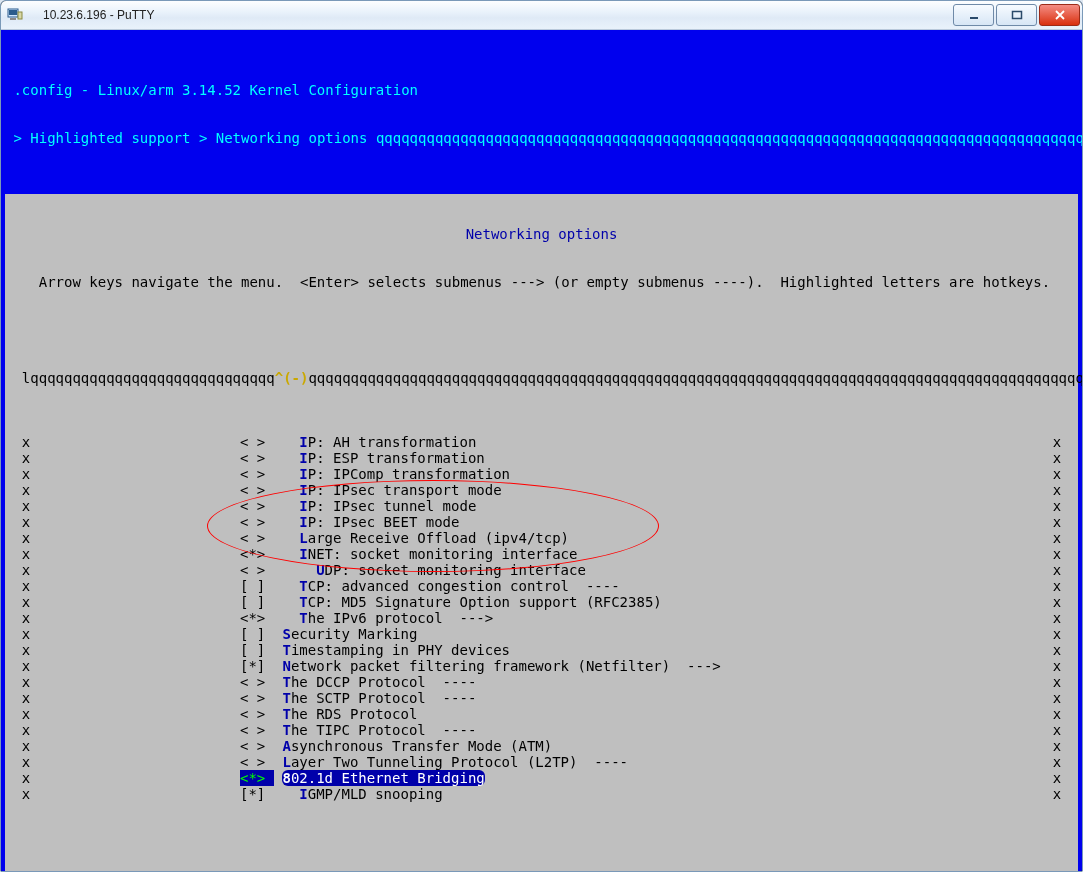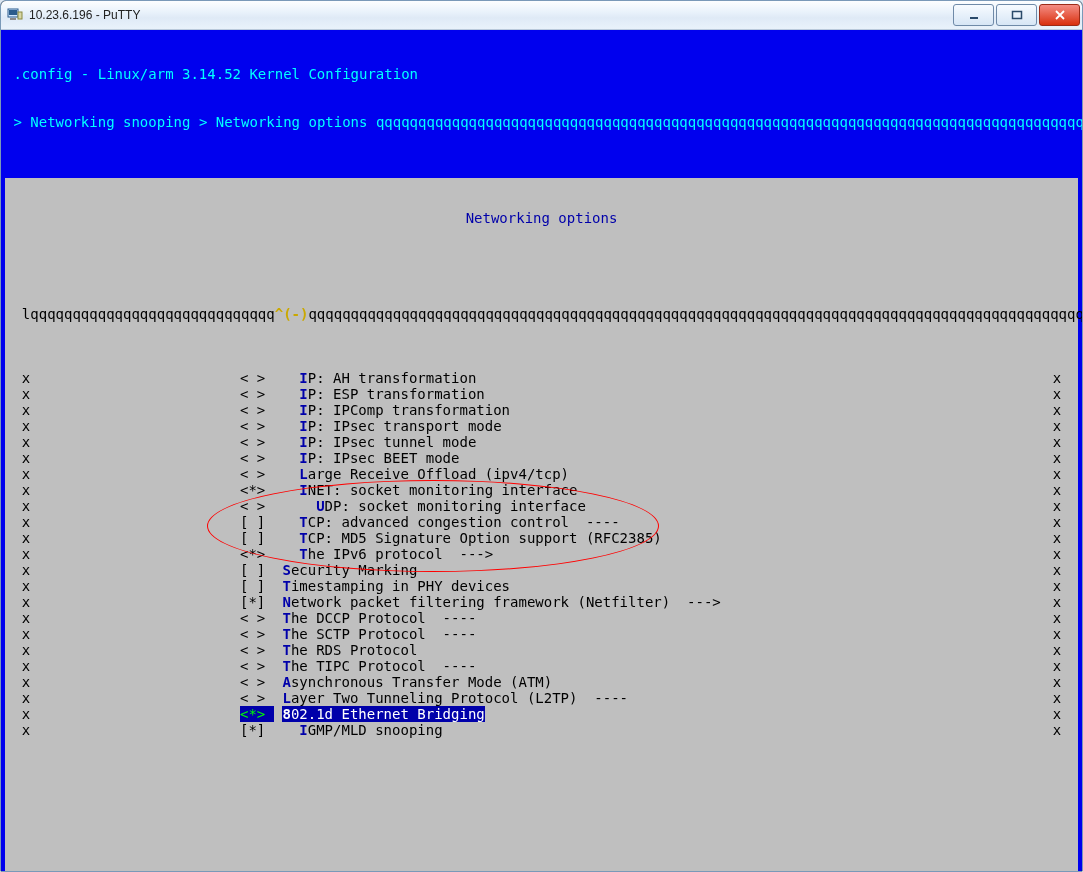--- a/index.html
+++ b/index.html
@@ -14,44 +14,44 @@
     --red:#ff0000;
     --navy:#0000aa;
     --white:#ffffff;
   }
   html,body{margin:0;padding:0;height:100%;font-family:Consolas, "Lucida Console", monospace;font-size:14px;}
   body{background:#dde6f0;display:flex;align-items:flex-start;justify-content:center;}
 
   .window{width:1083px;height:872px;box-sizing:border-box;border:1px solid var(--win-border);border-radius:6px 6px 2px 2px;overflow:hidden;background:#000;}
 
   .titlebar{height:var(--titlebar-h);background:linear-gradient(#fdfeff 0%,#e9f2fb 40%,#dfeaf6 60%,#e9f2fb 100%);border-bottom:1px solid #b9c9db;display:flex;align-items:center;justify-content:space-between;padding:0 2px 0 6px;}
-  .title-left{display:flex;align-items:center;gap:6px;color:#222;font-family:"Segoe UI",Tahoma,Arial,sans-serif;font-size:12px;}
+  .title-left{display:flex;align-items:center;gap:20px;color:#222;font-family:"Segoe UI",Tahoma,Arial,sans-serif;font-size:12px;}
   .title-left svg{width:16px;height:16px;}
   .win-btns{display:flex;gap:0;}
   .win-btn{width:39px;height:20px;border:1px solid #6f8aa8;border-radius:3px;background:linear-gradient(#f7fbff,#d7e6f5);display:flex;align-items:center;justify-content:center;cursor:default;margin-left:2px;}
   .win-btn.close{background:linear-gradient(#f48d84,#d9300f);border-color:#9c2b18;}
   .win-btn svg{width:12px;height:10px;}
 
-  .terminal{width:100%;height:calc(100% - var(--titlebar-h));background:var(--blue-bg);padding:4px 4px 28px 4px;box-sizing:border-box;color:var(--white);line-height:16px;white-space:pre;overflow:hidden;}
+  .terminal{width:100%;height:calc(100% - var(--titlebar-h));background:var(--blue-bg);padding:20px 4px 28px 4px;box-sizing:border-box;color:var(--white);line-height:16px;white-space:pre;overflow:hidden;}
 
   .hdr-config{color:var(--cyan);}
   .hdr-bc{color:var(--cyan);}
   .hdr-bc .fill{color:var(--cyan);}
 
   .panel{background:var(--gray-bg);color:#000;margin-top:0;padding:0;}
   .panel-row{height:16px;}
   .panel-title{color:var(--navy);text-align:center;}
   .panel-hint{color:#000;}
 
   .menu-row{display:flex;height:16px;}
   .menu-row .lpad{width:235px;display:inline-block;}
   .menu-row .mark{display:inline-block;width:34px;}
   .menu-row .body{}
   .hot{color:var(--navy);font-weight:bold;}
-  .sel{background:var(--navy);color:var(--white);}
+  .sel{background:var(--navy);color:var(--white);border-radius:6px;}
   .sel .hot{color:var(--white);}
   .sel-mark{background:var(--navy);color:var(--green);}
   .scroll-ind-top{color:#caa800;font-weight:bold;}
   .x-col{color:#000;}
 
   .circle-annot{position:absolute;border:1.5px solid var(--red);border-radius:50%;pointer-events:none;}
   .rel{position:relative;}
 </style>
 </head>
 <body>
@@ -83,24 +83,25 @@
       <div class="win-btn close">
           <svg viewBox="0 0 12 10">
             <path d="M2 1 L10 9 M10 1 L2 9" stroke="#fff" stroke-width="1.8"></path>
           </svg>
         </div>
     </div>
   </div>
 
   <div class="terminal rel">
     <div class="hdr-config"> .config - Linux/arm 3.14.52 Kernel Configuration</div>
-    <div class="hdr-bc"><span> &gt; </span><span>Networking snooping</span><span> &gt; </span><span>Networking options</span><span class="fill"> qqqqqqqqqqqqqqqqqqqqqqqqqqqqqqqqqqqqqqqqqqqqqqqqqqqqqqqqqqqqqqqqqqqqqqqqqqqqqqqqqqqqqqqqq</span></div>
+    <div class="hdr-bc"><span> &gt; </span><span>Highlighted support</span><span> &gt; </span><span>Networking options</span><span class="fill"> qqqqqqqqqqqqqqqqqqqqqqqqqqqqqqqqqqqqqqqqqqqqqqqqqqqqqqqqqqqqqqqqqqqqqqqqqqqqqqqqqqqqqqqqq</span></div>
 
     <div class="panel">
       <div class="panel-row panel-title">Networking options</div>
+      <div class="panel-row panel-hint">    Arrow keys navigate the menu.  &lt;Enter&gt; selects submenus ---&gt; (or empty submenus ----).  Highlighted letters are hotkeys.</div>
       <div class="panel-row">&nbsp;</div>
       <div class="panel-row"><span class="x-col">  lqqqqqqqqqqqqqqqqqqqqqqqqqqqqq</span><span class="scroll-ind-top">^(-)</span><span class="x-col">qqqqqqqqqqqqqqqqqqqqqqqqqqqqqqqqqqqqqqqqqqqqqqqqqqqqqqqqqqqqqqqqqqqqqqqqqqqqqqqqqqqqqqqqqqqqqqqqqqqqqqqqk</span></div>
 
       <div id="menu-list"><div class="menu-row"><span class="x-col" style="width: 26px; display: inline-block;">  x</span><span class="lpad" style="width: 209px;"></span><span class="mark">&lt; &gt;</span><span> </span><span class="body"><span>  </span><span class="hot">I</span><span>P: AH transformation</span></span><span style="flex: 1 1 0%;"></span><span class="x-col">x  </span></div><div class="menu-row"><span class="x-col" style="width: 26px; display: inline-block;">  x</span><span class="lpad" style="width: 209px;"></span><span class="mark">&lt; &gt;</span><span> </span><span class="body"><span>  </span><span class="hot">I</span><span>P: ESP transformation</span></span><span style="flex: 1 1 0%;"></span><span class="x-col">x  </span></div><div class="menu-row"><span class="x-col" style="width: 26px; display: inline-block;">  x</span><span class="lpad" style="width: 209px;"></span><span class="mark">&lt; &gt;</span><span> </span><span class="body"><span>  </span><span class="hot">I</span><span>P: IPComp transformation</span></span><span style="flex: 1 1 0%;"></span><span class="x-col">x  </span></div><div class="menu-row"><span class="x-col" style="width: 26px; display: inline-block;">  x</span><span class="lpad" style="width: 209px;"></span><span class="mark">&lt; &gt;</span><span> </span><span class="body"><span>  </span><span class="hot">I</span><span>P: IPsec transport mode</span></span><span style="flex: 1 1 0%;"></span><span class="x-col">x  </span></div><div class="menu-row"><span class="x-col" style="width: 26px; display: inline-block;">  x</span><span class="lpad" style="width: 209px;"></span><span class="mark">&lt; &gt;</span><span> </span><span class="body"><span>  </span><span class="hot">I</span><span>P: IPsec tunnel mode</span></span><span style="flex: 1 1 0%;"></span><span class="x-col">x  </span></div><div class="menu-row"><span class="x-col" style="width: 26px; display: inline-block;">  x</span><span class="lpad" style="width: 209px;"></span><span class="mark">&lt; &gt;</span><span> </span><span class="body"><span>  </span><span class="hot">I</span><span>P: IPsec BEET mode</span></span><span style="flex: 1 1 0%;"></span><span class="x-col">x  </span></div><div class="menu-row"><span class="x-col" style="width: 26px; display: inline-block;">  x</span><span class="lpad" style="width: 209px;"></span><span class="mark">&lt; &gt;</span><span> </span><span class="body"><span>  </span><span class="hot">L</span><span>arge Receive Offload (ipv4/tcp)</span></span><span style="flex: 1 1 0%;"></span><span class="x-col">x  </span></div><div class="menu-row"><span class="x-col" style="width: 26px; display: inline-block;">  x</span><span class="lpad" style="width: 209px;"></span><span class="mark">&lt;*&gt;</span><span> </span><span class="body"><span>  </span><span class="hot">I</span><span>NET: socket monitoring interface</span></span><span style="flex: 1 1 0%;"></span><span class="x-col">x  </span></div><div class="menu-row"><span class="x-col" style="width: 26px; display: inline-block;">  x</span><span class="lpad" style="width: 209px;"></span><span class="mark">&lt; &gt;</span><span> </span><span class="body"><span>    </span><span class="hot">U</span><span>DP: socket monitoring interface</span></span><span style="flex: 1 1 0%;"></span><span class="x-col">x  </span></div><div class="menu-row"><span class="x-col" style="width: 26px; display: inline-block;">  x</span><span class="lpad" style="width: 209px;"></span><span class="mark">[ ]</span><span> </span><span class="body"><span>  </span><span class="hot">T</span><span>CP: advanced congestion control  ----</span></span><span style="flex: 1 1 0%;"></span><span class="x-col">x  </span></div><div class="menu-row"><span class="x-col" style="width: 26px; display: inline-block;">  x</span><span class="lpad" style="width: 209px;"></span><span class="mark">[ ]</span><span> </span><span class="body"><span>  </span><span class="hot">T</span><span>CP: MD5 Signature Option support (RFC2385)</span></span><span style="flex: 1 1 0%;"></span><span class="x-col">x  </span></div><div class="menu-row"><span class="x-col" style="width: 26px; display: inline-block;">  x</span><span class="lpad" style="width: 209px;"></span><span class="mark">&lt;*&gt;</span><span> </span><span class="body"><span>  </span><span class="hot">T</span><span>he IPv6 protocol  ---&gt;</span></span><span style="flex: 1 1 0%;"></span><span class="x-col">x  </span></div><div class="menu-row"><span class="x-col" style="width: 26px; display: inline-block;">  x</span><span class="lpad" style="width: 209px;"></span><span class="mark">[ ]</span><span> </span><span class="body"><span></span><span class="hot">S</span><span>ecurity Marking</span></span><span style="flex: 1 1 0%;"></span><span class="x-col">x  </span></div><div class="menu-row"><span class="x-col" style="width: 26px; display: inline-block;">  x</span><span class="lpad" style="width: 209px;"></span><span class="mark">[ ]</span><span> </span><span class="body"><span></span><span class="hot">T</span><span>imestamping in PHY devices</span></span><span style="flex: 1 1 0%;"></span><span class="x-col">x  </span></div><div class="menu-row"><span class="x-col" style="width: 26px; display: inline-block;">  x</span><span class="lpad" style="width: 209px;"></span><span class="mark">[*]</span><span> </span><span class="body"><span></span><span class="hot">N</span><span>etwork packet filtering framework (Netfilter)  ---&gt;</span></span><span style="flex: 1 1 0%;"></span><span class="x-col">x  </span></div><div class="menu-row"><span class="x-col" style="width: 26px; display: inline-block;">  x</span><span class="lpad" style="width: 209px;"></span><span class="mark">&lt; &gt;</span><span> </span><span class="body"><span></span><span class="hot">T</span><span>he DCCP Protocol  ----</span></span><span style="flex: 1 1 0%;"></span><span class="x-col">x  </span></div><div class="menu-row"><span class="x-col" style="width: 26px; display: inline-block;">  x</span><span class="lpad" style="width: 209px;"></span><span class="mark">&lt; &gt;</span><span> </span><span class="body"><span></span><span class="hot">T</span><span>he SCTP Protocol  ----</span></span><span style="flex: 1 1 0%;"></span><span class="x-col">x  </span></div><div class="menu-row"><span class="x-col" style="width: 26px; display: inline-block;">  x</span><span class="lpad" style="width: 209px;"></span><span class="mark">&lt; &gt;</span><span> </span><span class="body"><span></span><span class="hot">T</span><span>he RDS Protocol</span></span><span style="flex: 1 1 0%;"></span><span class="x-col">x  </span></div><div class="menu-row"><span class="x-col" style="width: 26px; display: inline-block;">  x</span><span class="lpad" style="width: 209px;"></span><span class="mark">&lt; &gt;</span><span> </span><span class="body"><span></span><span class="hot">T</span><span>he TIPC Protocol  ----</span></span><span style="flex: 1 1 0%;"></span><span class="x-col">x  </span></div><div class="menu-row"><span class="x-col" style="width: 26px; display: inline-block;">  x</span><span class="lpad" style="width: 209px;"></span><span class="mark">&lt; &gt;</span><span> </span><span class="body"><span></span><span class="hot">A</span><span>synchronous Transfer Mode (ATM)</span></span><span style="flex: 1 1 0%;"></span><span class="x-col">x  </span></div><div class="menu-row"><span class="x-col" style="width: 26px; display: inline-block;">  x</span><span class="lpad" style="width: 209px;"></span><span class="mark">&lt; &gt;</span><span> </span><span class="body"><span></span><span class="hot">L</span><span>ayer Two Tunneling Protocol (L2TP)  ----</span></span><span style="flex: 1 1 0%;"></span><span class="x-col">x  </span></div><div class="menu-row"><span class="x-col" style="width: 26px; display: inline-block;">  x</span><span class="lpad" style="width: 209px;"></span><span class="mark sel-mark">&lt;*&gt;</span><span> </span><span class="body sel"><span></span><span class="hot">8</span><span>02.1d Ethernet Bridging</span></span><span style="flex: 1 1 0%;"></span><span class="x-col">x  </span></div><div class="menu-row"><span class="x-col" style="width: 26px; display: inline-block;">  x</span><span class="lpad" style="width: 209px;"></span><span class="mark">[*]</span><span> </span><span class="body"><span>  </span><span class="hot">I</span><span>GMP/MLD snooping</span></span><span style="flex: 1 1 0%;"></span><span class="x-col">x  </span></div></div>
 
       
 
       
 
       

